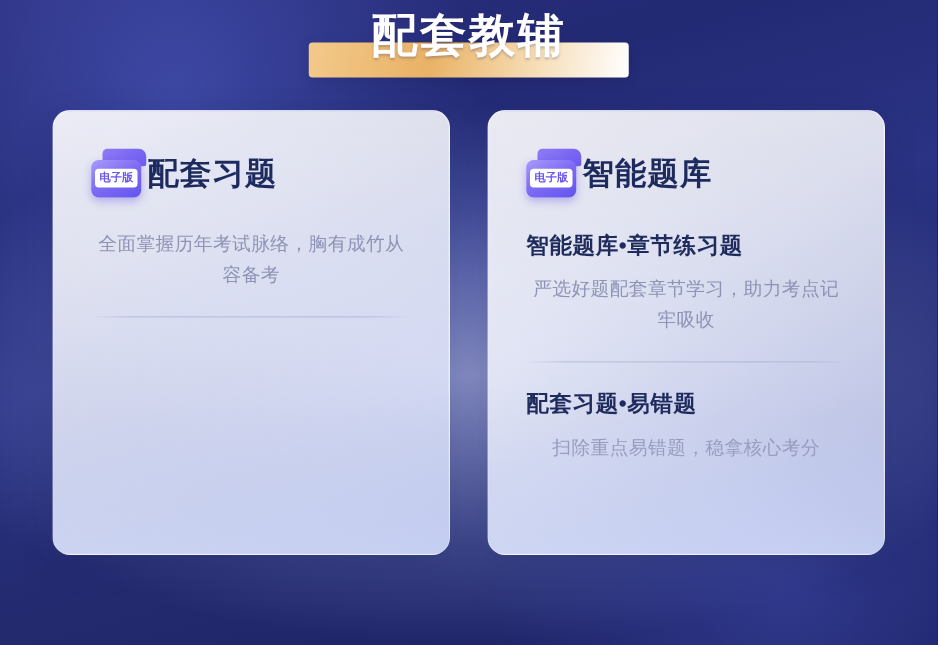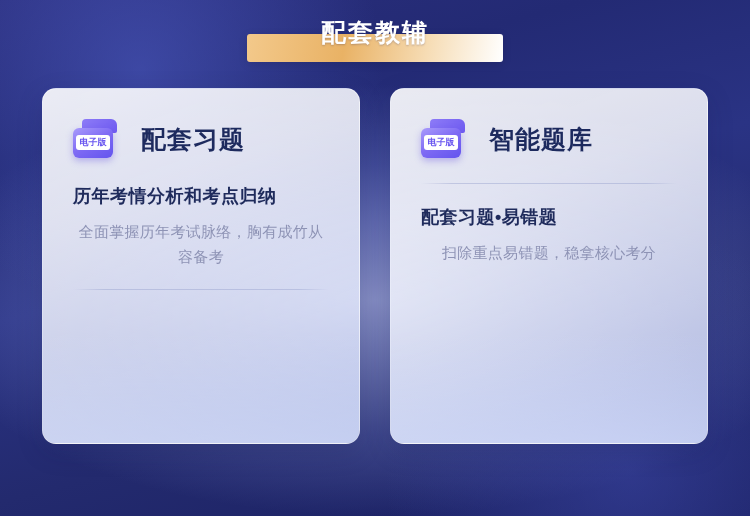--- a/index.html
+++ b/index.html
@@ -63,26 +63,27 @@
     height: 28px;
     border-radius: 3px;
     background: linear-gradient(100deg, #f3c98b 0%, #e9b265 38%, #f6dcb4 70%, #ffffff 100%);
     box-shadow: 0 2px 10px rgba(0,0,0,0.12);
     z-index: 1;
   }
   .title-text {
     position: relative;
     z-index: 2;
     display: inline-block;
-    font-size: 25px;
+    font-size: 37px;
     line-height: 40px;
     font-weight: bold;
     color: #ffffff;
     letter-spacing: 2px;
     text-shadow: 0 1px 2px rgba(30,30,90,0.25);
+    font-family: Liberation Mono, monospace;
   }
 
   
   .cards {
     position: absolute;
     left: 42px;
     top: 88px;
     width: 666px;
     height: 356px;
     display: flex;
@@ -97,21 +98,21 @@
     box-sizing: border-box;
     padding: 30px 30px 0 30px;
     border: 1px solid rgba(255,255,255,0.45);
     background: linear-gradient(160deg, rgba(255,255,255,0.90) 0%, rgba(250,251,255,0.86) 30%, rgba(233,238,255,0.80) 68%, rgba(214,224,255,0.74) 100%);
     box-shadow: 0 8px 26px rgba(22,26,80,0.18);
     overflow: hidden;
   }
   .card-head {
     display: flex;
     align-items: center;
-    gap: 24px;
+    gap: 1px;
     margin-bottom: 24px;
   }
   
   .ebook-icon {
     position: relative;
     width: 44px;
     height: 40px;
     flex: 0 0 auto;
   }
   .ebook-icon .back {
@@ -207,40 +208,41 @@
       <div class="card-head">
         <div class="ebook-icon">
           <div class="back"></div>
           <div class="front"></div>
           <div class="label">电子版</div>
         </div>
         <div class="card-title">配套习题</div>
       </div>
 
       <div class="section">
-        <div class="section-title">历年考情分析和考点归纳</div>
         <div class="section-desc">全面掌握历年考试脉络，胸有成竹从容备考</div>
       </div>
 
       <div class="divider"></div>
 
       <div class="sheen"></div>
     </div>
 
     <div class="card">
       <div class="card-head">
         <div class="ebook-icon">
           <div class="back"></div>
           <div class="front"></div>
           <div class="label">电子版</div>
         </div>
         <div class="card-title">智能题库</div>
       </div>
 
       <div class="section">
+        <div class="section-title">智能题库•章节练习题</div>
+        <div class="section-desc">严选好题配套章节学习，助力考点记牢吸收</div>
       </div>
 
       <div class="divider"></div>
 
       <div class="section">
         <div class="section-title">配套习题•易错题</div>
         <div class="section-desc">扫除重点易错题，稳拿核心考分</div>
       </div>
 
       <div class="sheen"></div>

